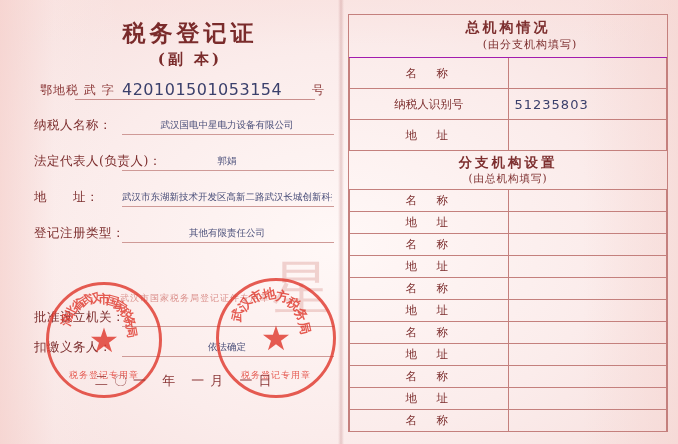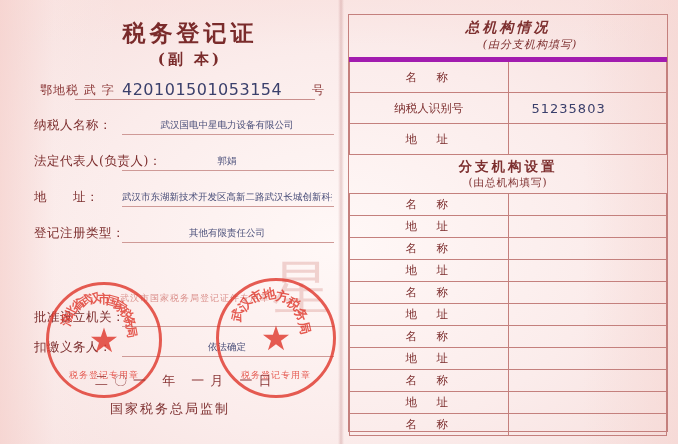--- a/index.html
+++ b/index.html
@@ -246,42 +246,41 @@
     border: 1px solid #c4807d;
     font-family: "DejaVu Serif", "Liberation Serif", serif;
     font-size: 11.5px;
     color: #7d2f2f;
     text-align: center;
     padding: 0;
     height: 21px;
   }
   #right-panel td.head {
     border: none;
-    border-bottom: 5px solid #a21caf;
+    border-bottom: 1px solid #a21caf;
     height: 42px;
     font-weight: bold;
     font-size: 14px;
     letter-spacing: 3px;
     line-height: 17px;
-    font-style: italic;
   }
   #right-panel td.head .sub {
     display: block;
     font-size: 11px;
     font-weight: normal;
     letter-spacing: 1px;
     padding-left: 44px;
   }
   #right-panel td.lab {
     width: 80px;
     letter-spacing: 4px;
   }
   #right-panel td.val {
     text-align: left;
-    padding-left: 23px;
+    padding-left: 6px;
     font-family: "DejaVu Sans", sans-serif;
     font-size: 11px;
     color: #3a3f6b;
   }
   #right-panel td.tall { height: 30px; }
   #right-panel td.section {
     border-left: none;
     border-right: none;
     height: 38px;
     font-weight: bold;
@@ -387,21 +386,20 @@
           <span style="font-size: 13px; transform: translate(8.20479px, -42.21px) translate(-50%, -50%) rotate(371deg);">方</span>
           <span style="font-size: 13px; transform: translate(23.4195px, -36.0628px) translate(-50%, -50%) rotate(393deg);">税</span>
           <span style="font-size: 13px; transform: translate(35.2235px, -24.6638px) translate(-50%, -50%) rotate(415deg);">务</span>
           <span style="font-size: 13px; transform: translate(41.8979px, -9.6729px) translate(-50%, -50%) rotate(437deg);">局</span>
         </div>
       <div class="star">★</div>
       <div class="bottom-text">税务登记专用章</div>
     </div>
 
     <div id="date-line">二〇一 年 一月 一日</div>
-    <div id="issuer">国家税务总局监制</div>
   </div>
 
   <div id="right-panel">
     <table class="tbl">
       <tbody>
         <tr>
           <td class="head" colspan="2">
             <span>总机构情况</span>
             <span class="sub">(由分支机构填写)</span>
           </td>

